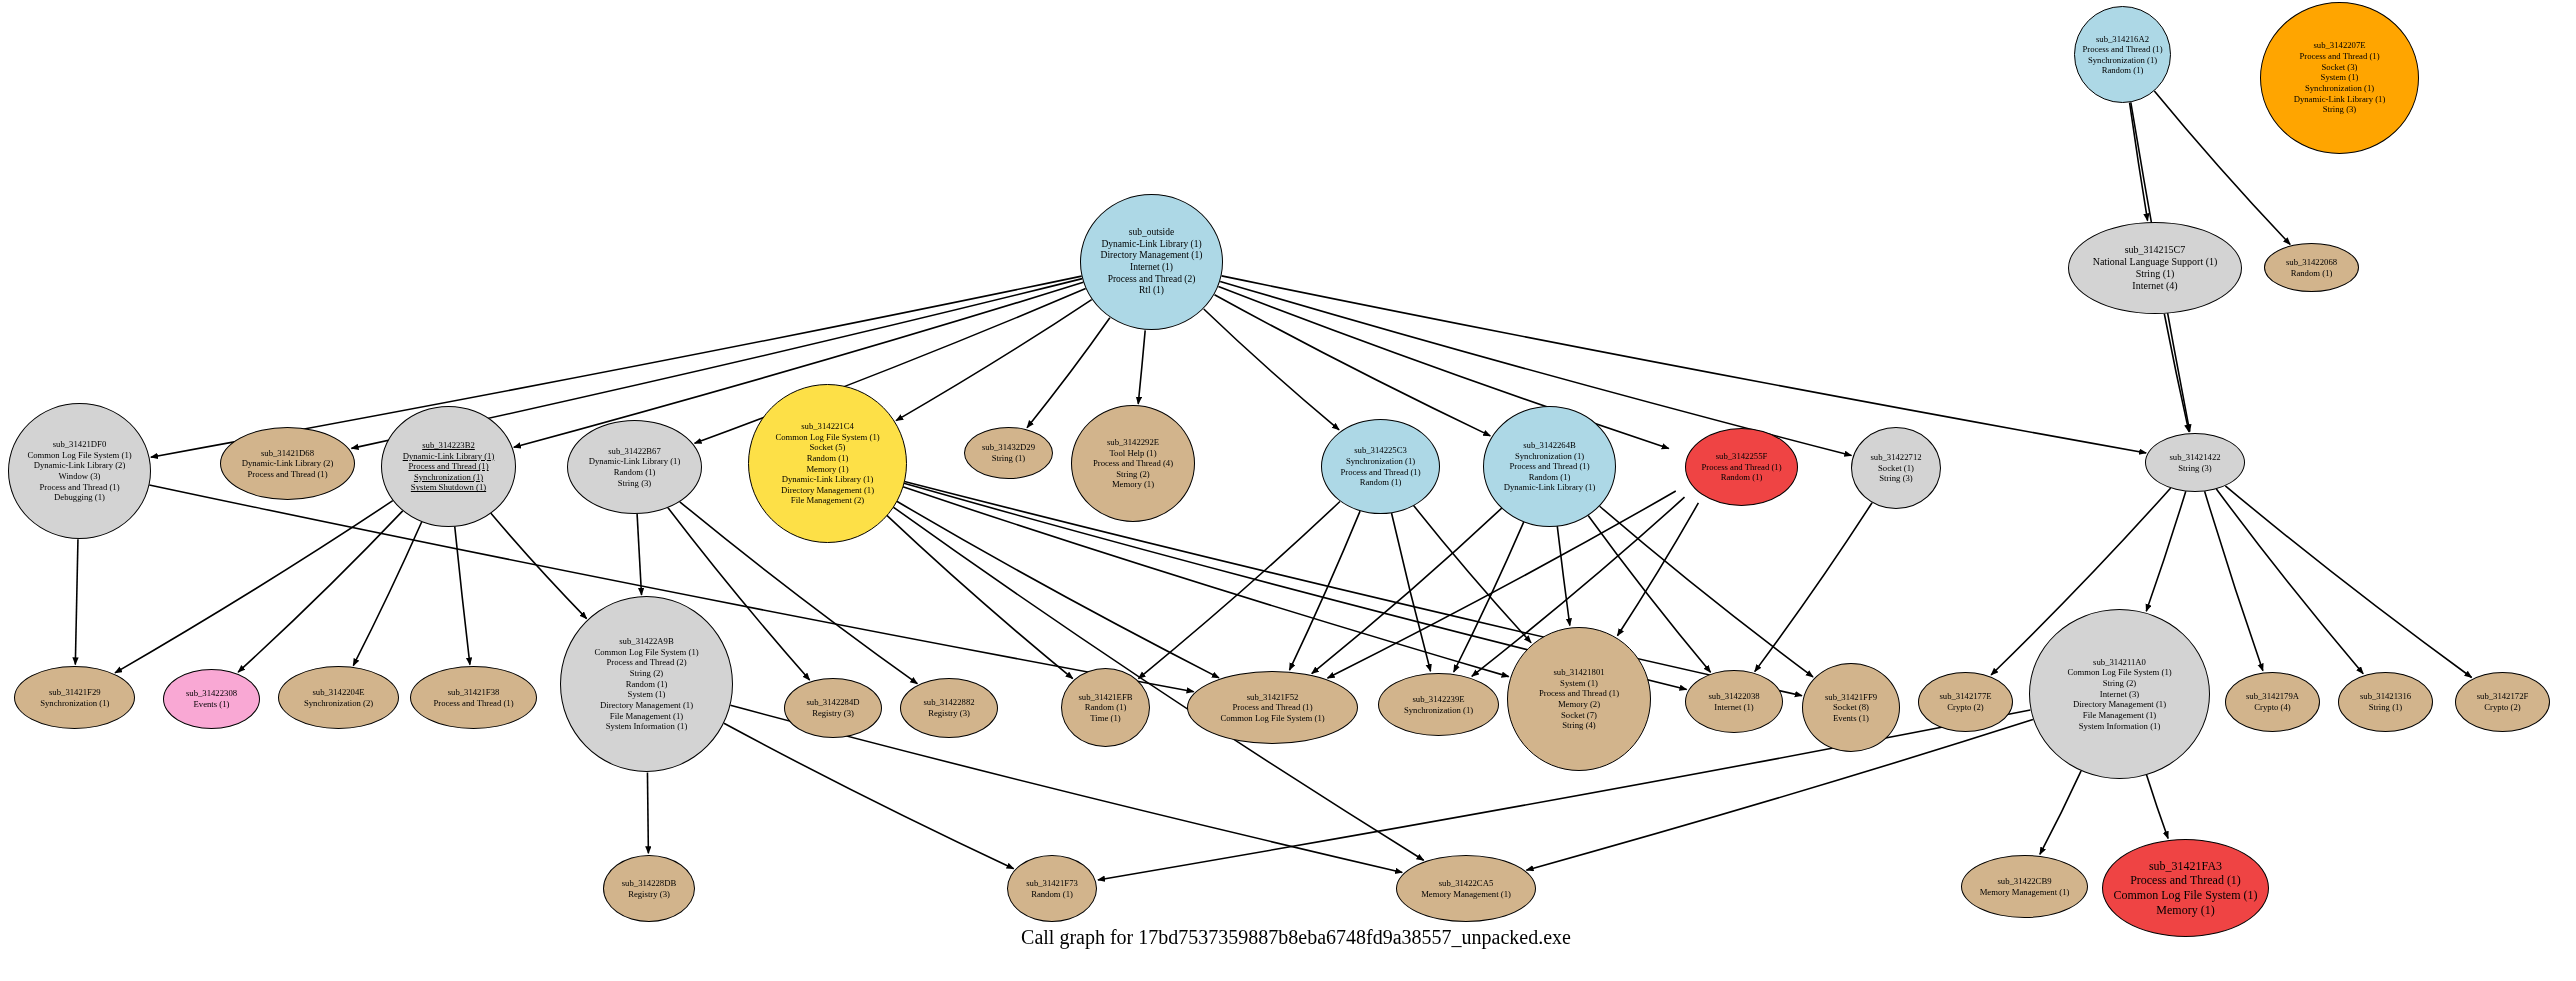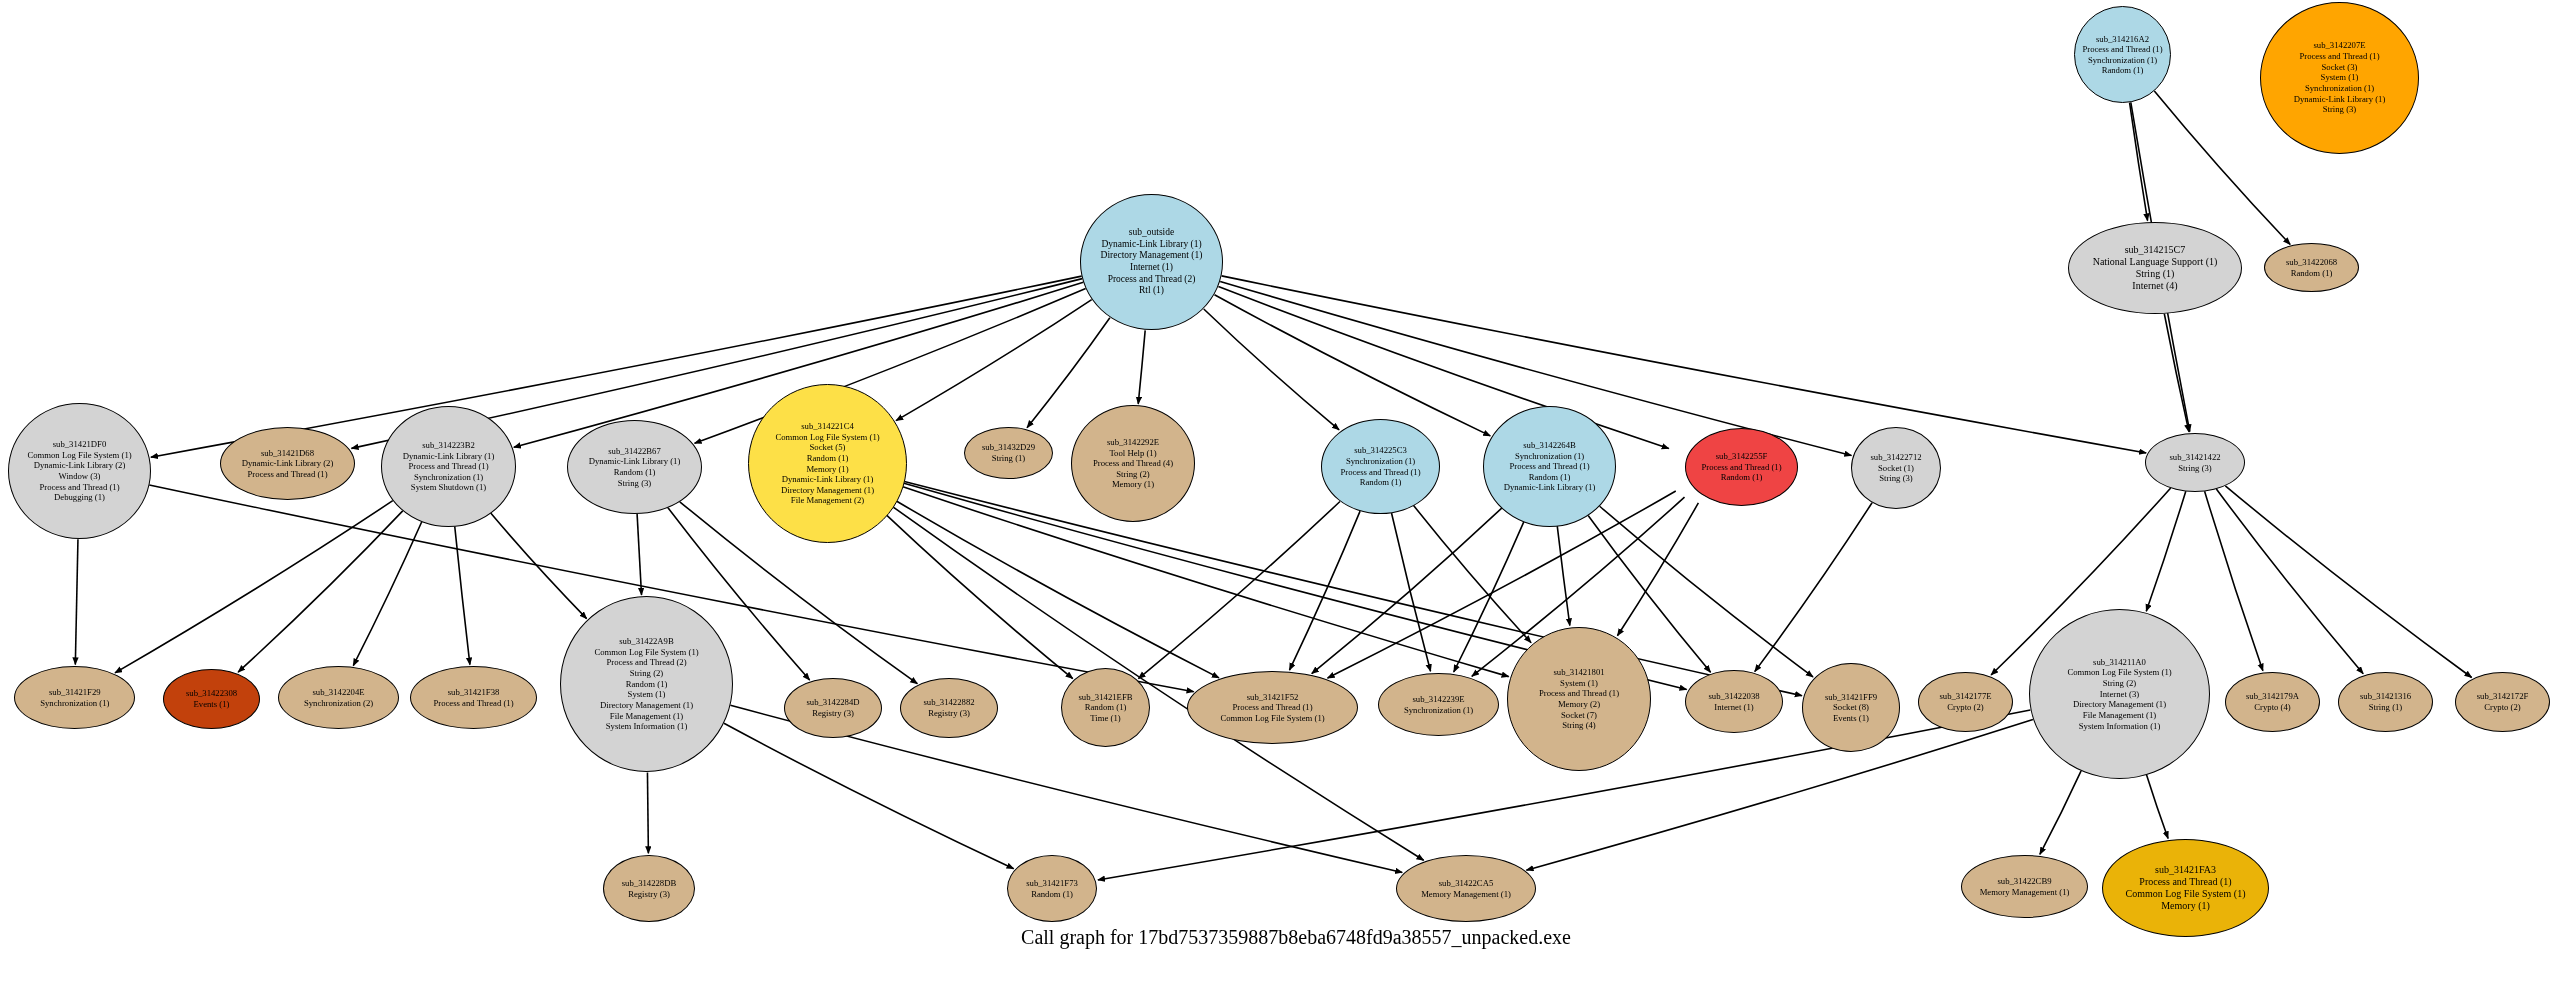--- a/index.html
+++ b/index.html
@@ -139,21 +139,21 @@
           <span class="api">Debugging (1)</span>
         </div>
       </div>
       <div class="node" style="left: 220px; top: 427px; width: 135px; height: 73px; background: rgb(210, 180, 140); font-size: 8.7px;">
         <div class="lbl">
           <span class="title">sub_31421D68</span>
           <span class="api">Dynamic-Link Library (2)</span>
           <span class="api">Process and Thread (1)</span>
         </div>
       </div>
-      <div class="node" style="left: 381px; top: 406px; width: 135px; height: 121px; background: rgb(211, 211, 211); font-size: 8.7px;">
+      <div class="node" style="left: 381px; top: 406px; width: 135px; height: 121px; background: rgb(211, 211, 211); font-size: 8.7px; text-decoration: underline;">
         <div class="lbl">
           <span class="title">sub_314223B2</span>
           <span class="api">Dynamic-Link Library (1)</span>
           <span class="api">Process and Thread (1)</span>
           <span class="api">Synchronization (1)</span>
           <span class="api">System Shutdown (1)</span>
         </div>
       </div>
       <div class="node" style="left: 567px; top: 420px; width: 135px; height: 94px; background: rgb(211, 211, 211); font-size: 8.7px;">
         <div class="lbl">
@@ -226,21 +226,21 @@
           <span class="title">sub_31421422</span>
           <span class="api">String (3)</span>
         </div>
       </div>
       <div class="node" style="left: 14.3px; top: 666px; width: 121px; height: 63px; background: rgb(210, 180, 140); font-size: 8.7px;">
         <div class="lbl">
           <span class="title">sub_31421F29</span>
           <span class="api">Synchronization (1)</span>
         </div>
       </div>
-      <div class="node" style="left: 163px; top: 669px; width: 97px; height: 60px; background: #c2410c; font-size: 8.7px;">
+      <div class="node" style="left: 163px; top: 669px; width: 97px; height: 60px; background: #f9a8d4; font-size: 8.7px;">
         <div class="lbl">
           <span class="title">sub_31422308</span>
           <span class="api">Events (1)</span>
         </div>
       </div>
       <div class="node" style="left: 278px; top: 666px; width: 121px; height: 63px; background: rgb(210, 180, 140); font-size: 8.7px;">
         <div class="lbl">
           <span class="title">sub_3142204E</span>
           <span class="api">Synchronization (2)</span>
         </div>
@@ -371,21 +371,21 @@
           <span class="title">sub_31422CA5</span>
           <span class="api">Memory Management (1)</span>
         </div>
       </div>
       <div class="node" style="left: 1961px; top: 855px; width: 127px; height: 63px; background: rgb(210, 180, 140); font-size: 8.7px; justify-content: center;">
         <div class="lbl">
           <span class="title">sub_31422CB9</span>
           <span class="api">Memory Management (1)</span>
         </div>
       </div>
-      <div class="node" style="left: 2102px; top: 839px; width: 167px; height: 98px; background: #eab308; font-size: 10px;">
+      <div class="node" style="left: 2102px; top: 839px; width: 167px; height: 98px; background: #ef4444; font-size: 12px;">
         <div class="lbl">
           <span class="title">sub_31421FA3</span>
           <span class="api">Process and Thread (1)</span>
           <span class="api">Common Log File System (1)</span>
           <span class="api">Memory (1)</span>
         </div>
       </div>
     </div>
   <div class="caption" style="top:926px;padding-left:8px;">Call graph for 17bd7537359887b8eba6748fd9a38557_unpacked.exe</div>
 </div>

